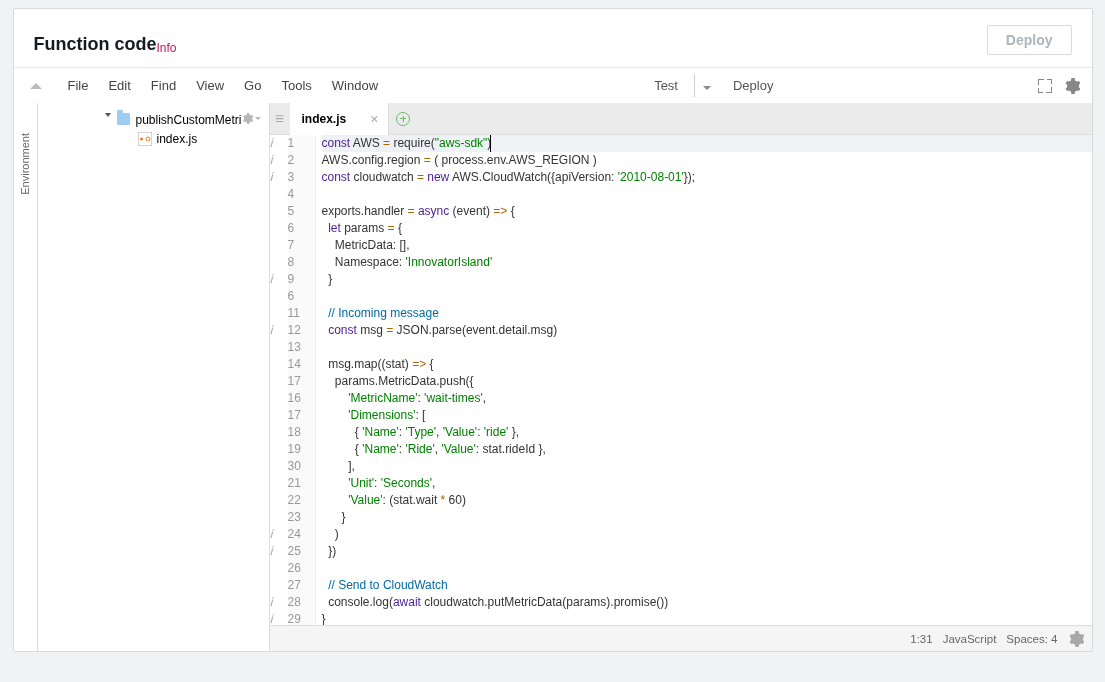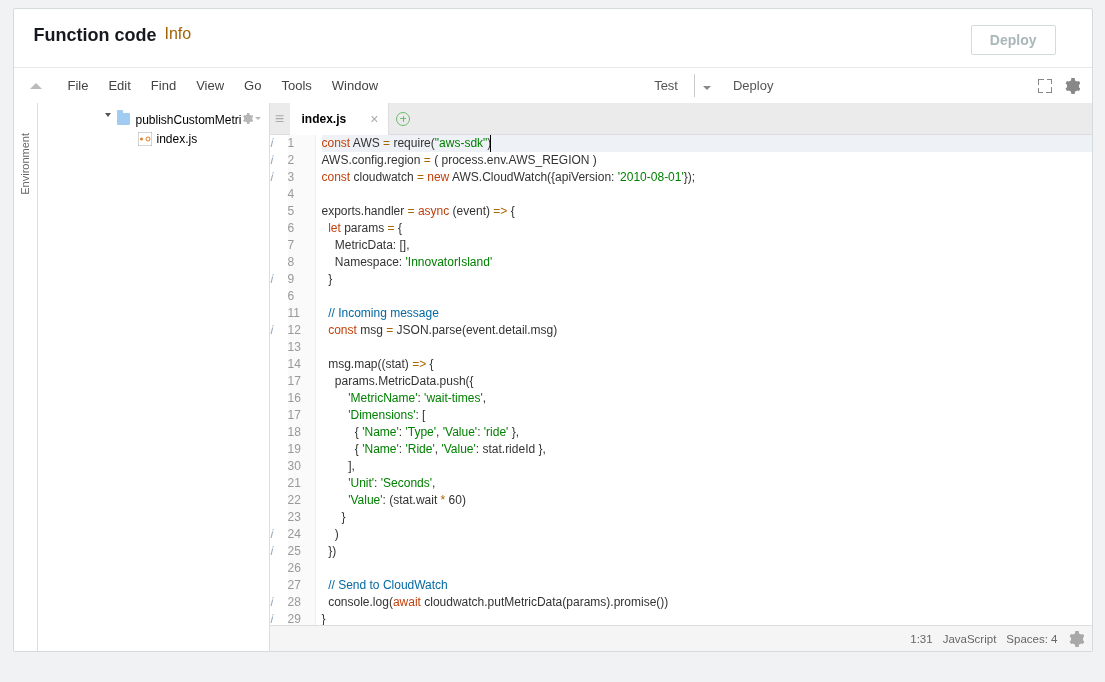--- a/index.html
+++ b/index.html
@@ -1,20 +1,20 @@
 <!DOCTYPE html>
 <html><head>
 <meta charset="utf-8">
 <style>
 *{box-sizing:border-box;margin:0;padding:0;font-family:"Amazon Ember",Helvetica,Arial,sans-serif}
 body{background:#f1f2f3;padding:8px 12px}
 .panel{background:#fff;border:1px solid #d5dbdb;border-radius:2px;width:1080px;margin:0 auto}
-.header{display:flex;align-items:flex-start;padding:16px 36px 12px 20px}
+.header{display:flex;align-items:flex-end;padding:16px 20px 12px 20px}
 .title{font-size:18px;font-weight:700;color:#16191f}
-.info-link{font-size:16px;color:#a16207;margin-left:8px;font-weight:400}
+.info-link{font-size:12px;color:#be185d;font-weight:400}
 .header-spacer{flex:1}
 .btn{border:1px solid #545b64;background:#fff;padding:6px 18px;font-size:14px;font-weight:700;cursor:pointer;border-radius:2px;color:#545b64;margin-left:8px;display:inline-flex;align-items:center}
 .btn.deploy{border-color:#d5dbdb;color:#aab7b8}
 .caret{width:0;height:0;border-left:5px solid transparent;border-right:5px solid transparent;border-top:5px solid #545b64;margin-left:10px}
 .menubar{display:flex;align-items:center;border-top:1px solid #e8e8e8;padding:4px 0;font-size:13px;color:#444}
 .arrow-up{width:0;height:0;border-left:6px solid transparent;border-right:6px solid transparent;border-bottom:6px solid #bbb;margin:0 16px;cursor:pointer}
 .menu-item{padding:6px 10px;cursor:pointer}
 .menubar .flex{flex:1;display:flex;justify-content:center;align-items:center}
 .test-btn{padding:4px 16px;border-right:1px solid #ccc;color:#555;cursor:pointer}
 .dd{padding:3px 8px;cursor:pointer}
@@ -53,21 +53,21 @@
 .add-tab .plus{width:14px;height:14px;border:1.5px solid #6dbb6d;border-radius:50%;position:relative}
 .add-tab .plus::before,.add-tab .plus::after{content:"";position:absolute;background:#6dbb6d}
 .add-tab .plus::before{width:6px;height:1.5px;top:5px;left:3px}
 .add-tab .plus::after{width:1.5px;height:6px;top:3px;left:5.5px}
 .code{flex:1;display:flex;font-family:Consolas,Monaco,monospace;font-size:12px;color:#333;overflow:auto}
 .gutter-i{width:18px;text-align:center;color:#c8d4e0}
 .gutter-n{width:28px;text-align:right;color:#999;padding-right:8px;background:#fafafa;border-right:1px solid #eee}
 .lines{flex:1;padding-left:6px;white-space:pre}
 .row{display:flex;line-height:17px;height:17px}
 .row.cur{background:#eef2f6}
-.kw{color:#c2410c}
+.kw{color:#4c1d95}
 .str{color:#008000}
 .cmt{color:#0369a1}
 .op{color:#aa6600}
 .cursor{border-right:1px solid #000;margin-left:-1px}
 .status{height:26px;border-top:1px solid #ddd;background:#f5f5f5;display:flex;align-items:center;justify-content:flex-end;font-size:11.5px;color:#666;padding:0 8px;gap:10px}
 .status .sb-item{cursor:pointer}
 .status .gear-icon{opacity:.7}
 </style>
 </head>
 <body>

